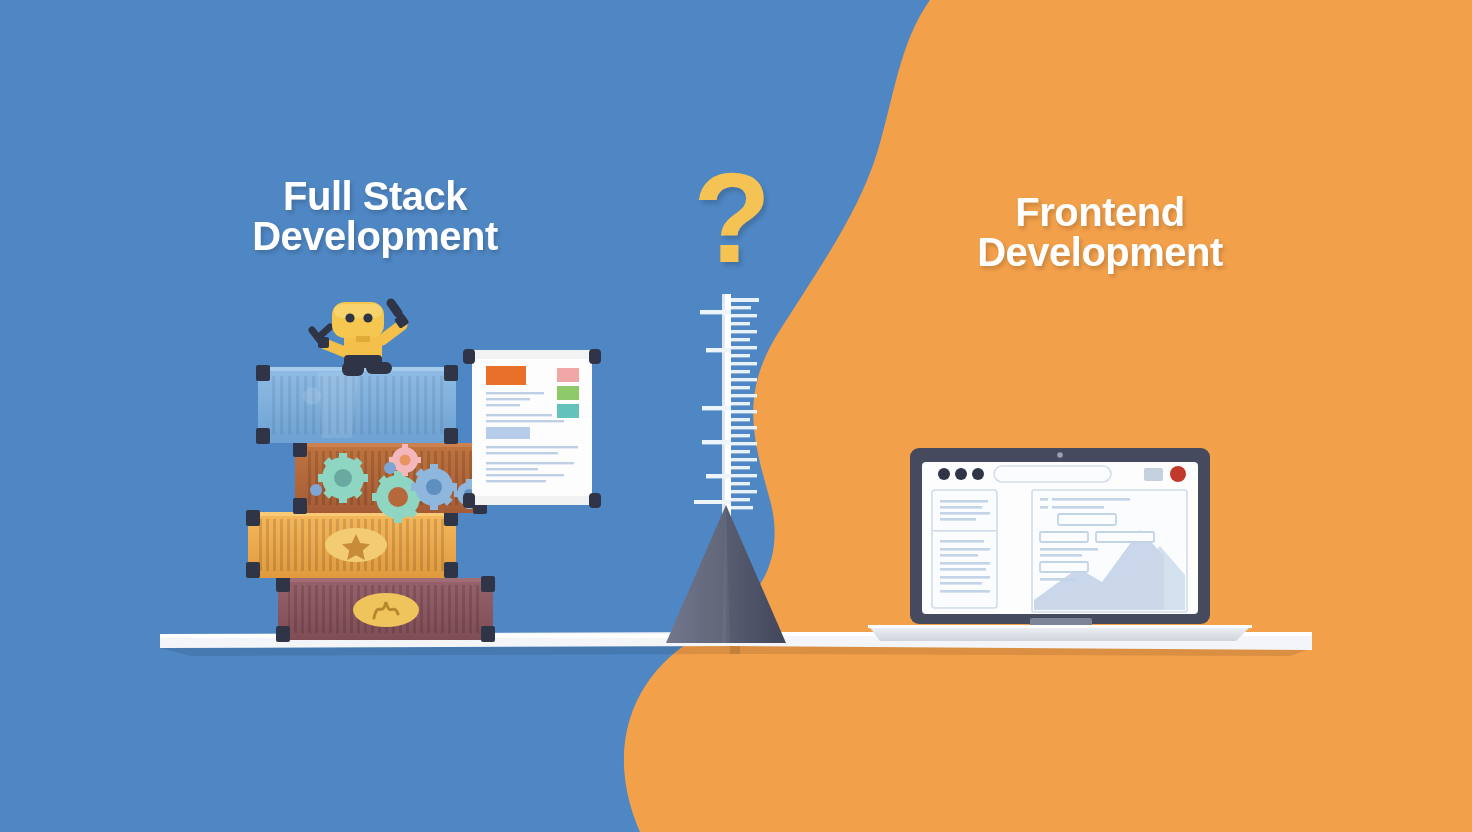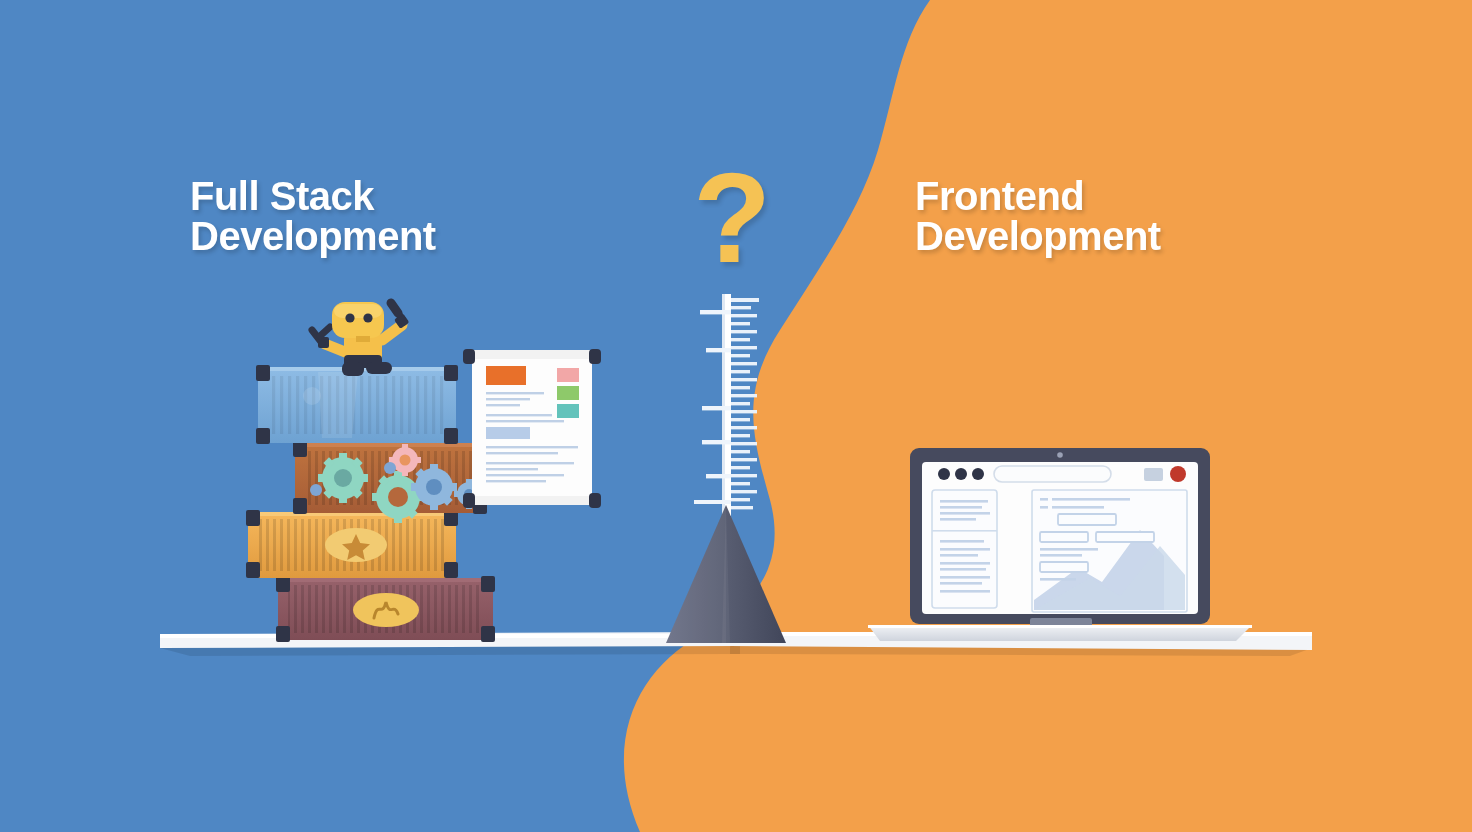--- a/index.html
+++ b/index.html
@@ -13,27 +13,27 @@
   .bg-svg{position:absolute;inset:0;width:1472px;height:832px;display:block;}
 
   
   .title{
     position:absolute;
     color:#ffffff;
     font-weight:bold;
     font-size:40px;
     line-height:40px;
     letter-spacing:-0.5px;
-    text-align:left;
+    text-align:center;
     text-shadow:2px 3px 4px rgba(0,0,0,.18);
     white-space:pre-line;
     user-select:none;
   }
   #title-left{ left:190px; top:176px; width:370px; }
-  #title-right{ left:915px; top:176px; width:370px; }
+  #title-right{ left:915px; top:192px; width:370px; }
 
   
   .qmark{
     position:absolute;
     left:672px; top:154px;
     width:120px; height:130px;
     color:#f5c254;
     font-size:128px;
     line-height:128px;
     font-weight:bold;

